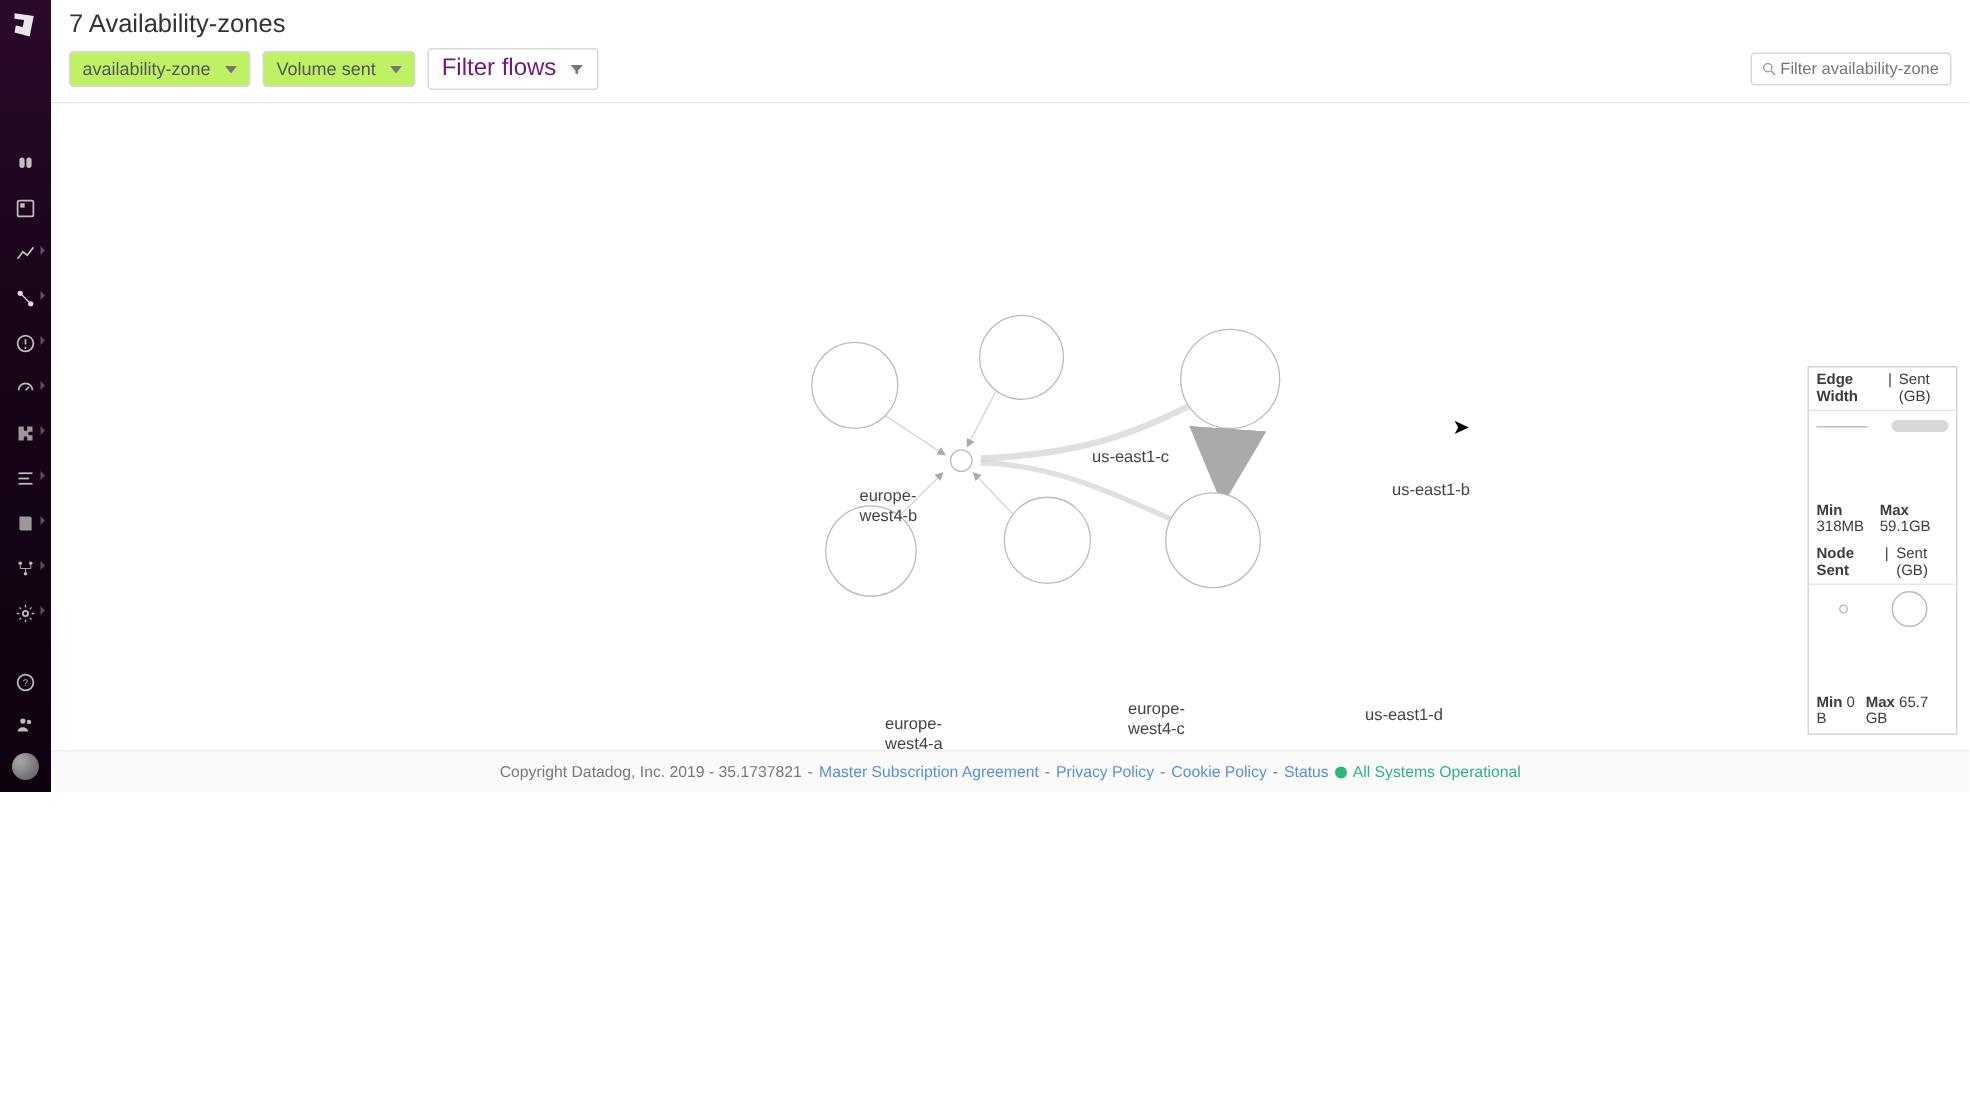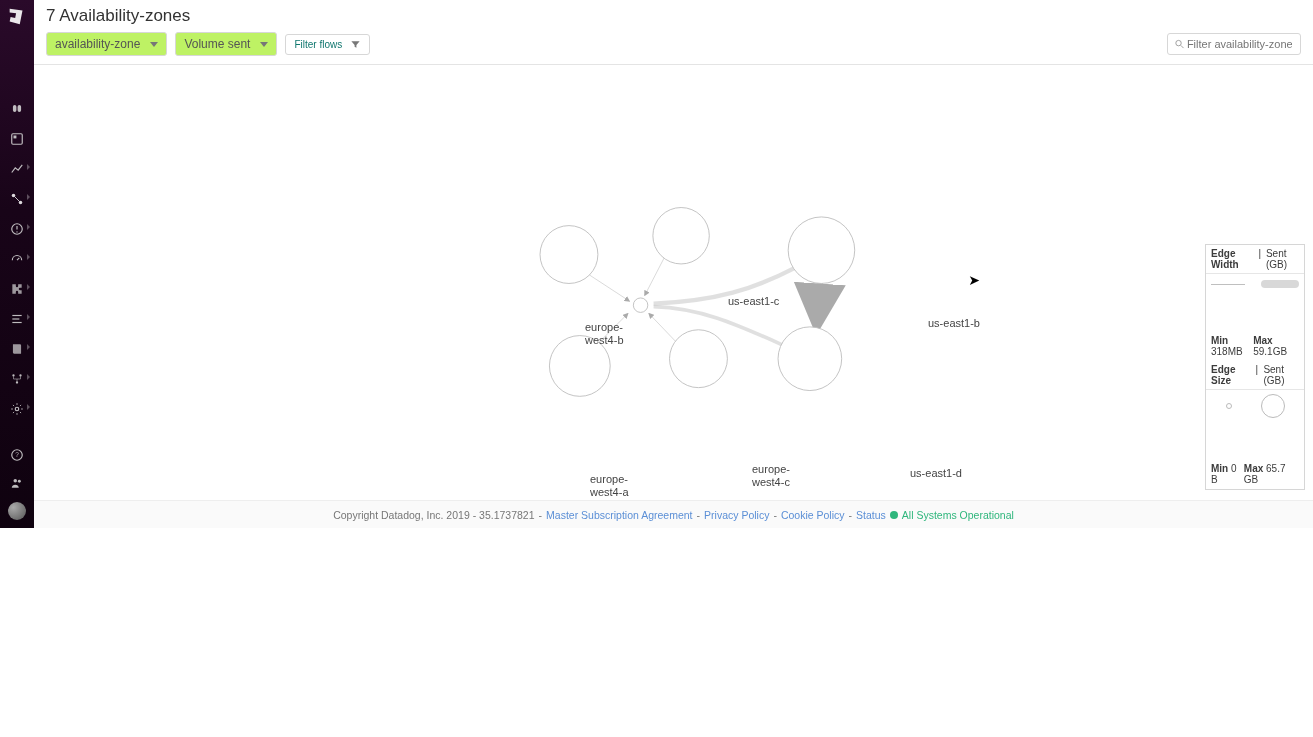--- a/index.html
+++ b/index.html
@@ -14,21 +14,21 @@
   .caret { position:absolute; right:-2px; top:4px; width:0;height:0;border-top:3px solid transparent;border-bottom:3px solid transparent;border-left:3px solid rgba(255,255,255,.3);}
   .spacer-grow { flex:1; }
   .side-bottom { display:flex; flex-direction:column; align-items:center; gap:10px; padding-bottom:8px; }
   .avatar { width:18px;height:18px;border-radius:50%;background:radial-gradient(circle at 30% 30%,#aaa,#555); }
   
   .main { flex:1; display:flex; flex-direction:column; position:relative; }
   .title-row { padding:6px 12px 2px 12px; font-size:17px; color:#333; }
   .toolbar { display:flex; align-items:center; gap:8px; padding:4px 12px 8px 12px; border-bottom:1px solid #e4e4e4; }
   .dropdown { display:flex; align-items:center; gap:10px; border:1px solid #d7d7d7; border-radius:3px; padding:4px 8px; font-size:12px; color:#555; background:#bef264; cursor:pointer; }
   .chev { width:0;height:0;border-left:4px solid transparent;border-right:4px solid transparent;border-top:5px solid #777; }
-  .filter-btn { display:flex; align-items:center; gap:8px; border:1px solid #d7d7d7; border-radius:3px; padding:4px 8px; font-size:10px; color:#0f766e; background:#fff; cursor:pointer; }
+  .filter-btn { display:flex; align-items:center; gap:8px; border:1px solid #d7d7d7; border-radius:3px; padding:4px 8px; font-size:16px; color:#701a75; background:#fff; cursor:pointer; }
   .search-wrap { margin-left:auto; display:flex; align-items:center; border:1px solid #d7d7d7; border-radius:3px; padding:3px 6px; width:134px; }
   .search-wrap input { border:none; outline:none; font-size:11px; width:100%; color:#555; }
   
   .canvas { flex:1; position:relative; background:#fff; }
   .canvas svg { position:absolute; inset:0; width:100%; height:100%; }
   .node-label { position:absolute; font-size:11px; color:#444; line-height:1.2; max-width:70px; }
   .cursor-arrow { position:absolute; font-size:14px; color:#000; left:940px; top:215px; transform:translate(-50%,-50%); }
   
   .legend { position:absolute; right:8px; bottom:38px; width:100px; border:1px solid #d6d6d6; background:#fff; font-size:10px; }
   .legend .row { border-bottom:1px solid #e6e6e6; padding:3px 5px; display:flex; align-items:center; gap:4px; }
@@ -201,42 +201,42 @@
         <circle cx="594" cy="332" r="10" fill="#fff" stroke="#bbb" stroke-width="1.2"></circle>
 
         <circle cx="495" cy="262" r="40" fill="#fff" stroke="#bbb" stroke-width="1.2"></circle>
         <circle cx="650" cy="236" r="39" fill="#fff" stroke="#bbb" stroke-width="1.2"></circle>
         <circle cx="844" cy="256" r="46" fill="#fff" stroke="#bbb" stroke-width="1.2"></circle>
         <circle cx="510" cy="416" r="42" fill="#fff" stroke="#bbb" stroke-width="1.2"></circle>
         <circle cx="674" cy="406" r="40" fill="#fff" stroke="#bbb" stroke-width="1.2"></circle>
         <circle cx="828" cy="406" r="44" fill="#fff" stroke="#bbb" stroke-width="1.2"></circle>
       </svg>
 
-      <div class="node-label" style="left:539px; top:256px;margin-left:12px;">europe-west4-b</div>
+      <div class="node-label" style="left:539px; top:256px;">europe-west4-b</div>
       <div class="node-label" style="left:694px; top:230px;">us-east1-c</div>
       <div class="node-label" style="left:894px; top:252px;">us-east1-b</div>
       <div class="node-label" style="left:556px; top:408px;">europe-west4-a</div>
       <div class="node-label" style="left:718px; top:398px;">europe-west4-c</div>
       <div class="node-label" style="left:876px; top:402px;">us-east1-d</div>
       <div class="cursor-arrow">➤</div>
 
       <div class="legend">
         <div class="row title">
           <b>Edge Width</b>&nbsp;|&nbsp;<span>Sent (GB)</span>
         </div>
         <div class="edge-sample">
           <div class="thin-line"></div>
           <div class="thick-line"></div>
         </div>
         <div class="minmax">
           <span><b>Min</b> <span>318MB</span></span>
           <span><b>Max</b> <span>59.1GB</span></span>
         </div>
         <div class="row title">
-          <b>Edge Size</b>&nbsp;|&nbsp;<span>Sent (GB)</span>
+          <b>Node Sent</b>&nbsp;|&nbsp;<span>Sent (GB)</span>
         </div>
         <div class="node-sample">
           <div class="small-circ"></div>
           <div class="big-circ"></div>
         </div>
         <div class="minmax">
           <span><b>Min</b> <span>0 B</span></span>
           <span><b>Max</b> <span>65.7 GB</span></span>
         </div>
       </div>

